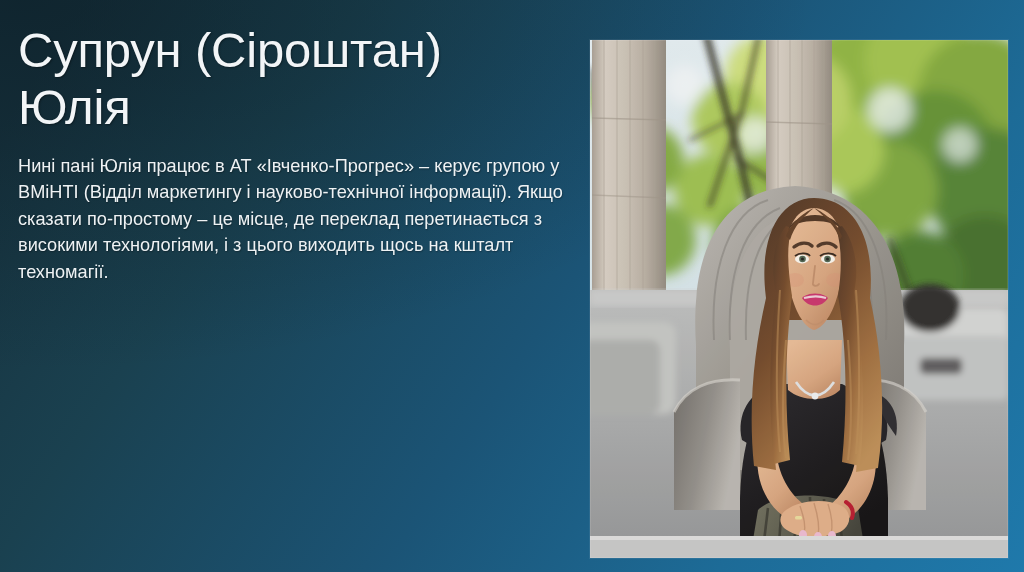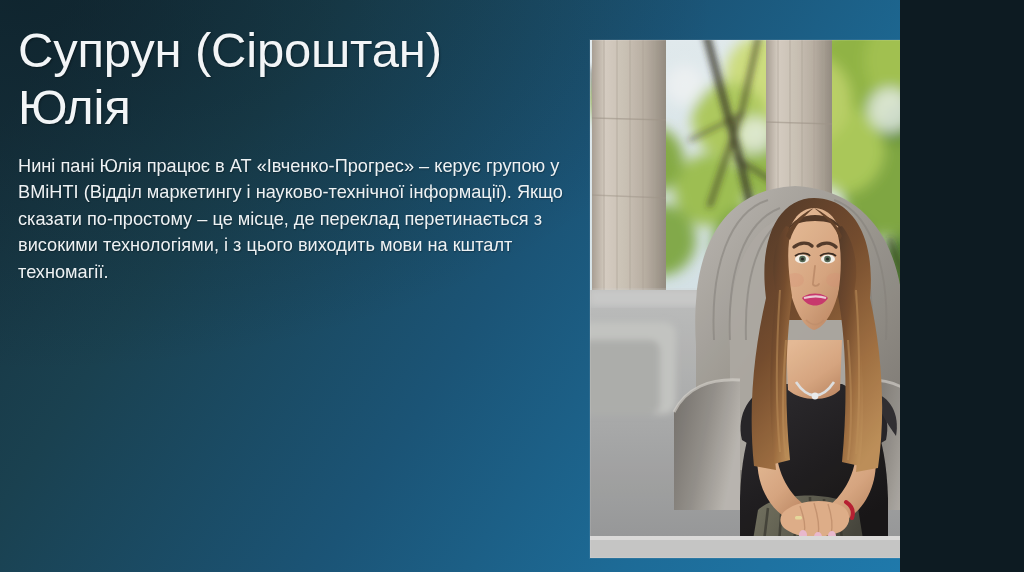--- a/index.html
+++ b/index.html
@@ -3,21 +3,21 @@
 <meta charset="utf-8">
 <title>Slide</title>
 <style>
   html, body {
     margin: 0;
     padding: 0;
     background: #0d1b22;
   }
   #slide {
     position: relative;
-    width: 900px;
+    width: 1024px;
     height: 572px;
     overflow: hidden;
     font-family: "Liberation Sans", sans-serif;
     
     background:
       linear-gradient(123deg,
         #17333f 0%,
         #17333f 6%,
         #1a4150 26%,
         #1b5476 54%,
@@ -85,21 +85,21 @@
 <body>
 
 <div id="slide">
 
   <div class="text-col">
 
     <h1 class="slide-title">Супрун (Сіроштан)
 Юлія</h1>
 
     <div class="body-block">
-      <p class="para">Нині пані Юлія працює в АТ «Івченко-Прогрес» – керує групою у ВМіНТІ (Відділ маркетингу і науково-технічної інформації). Якщо сказати по-простому – це місце, де переклад перетинається з високими технологіями, і з цього виходить мови на кшталт техномагії.</p>
+      <p class="para">Нині пані Юлія працює в АТ «Івченко-Прогрес» – керує групою у ВМіНТІ (Відділ маркетингу і науково-технічної інформації). Якщо сказати по-простому – це місце, де переклад перетинається з високими технологіями, і з цього виходить щось на кшталт техномагії.</p>
     </div>
 
   </div>
 
   <div class="photo" aria-label="Портрет жінки у чорній блузі, яка сидить у сірому кріслі з високою спинкою на відкритій терасі з колонами та зеленими деревами позаду">
     <svg viewBox="0 0 418 518" preserveAspectRatio="xMidYMid slice">
       <defs>
         <linearGradient id="skyG" x1="0" y1="0" x2="0" y2="1">
           <stop offset="0%" stop-color="#dfeaf0"></stop>
           <stop offset="100%" stop-color="#cfe0e6"></stop>

